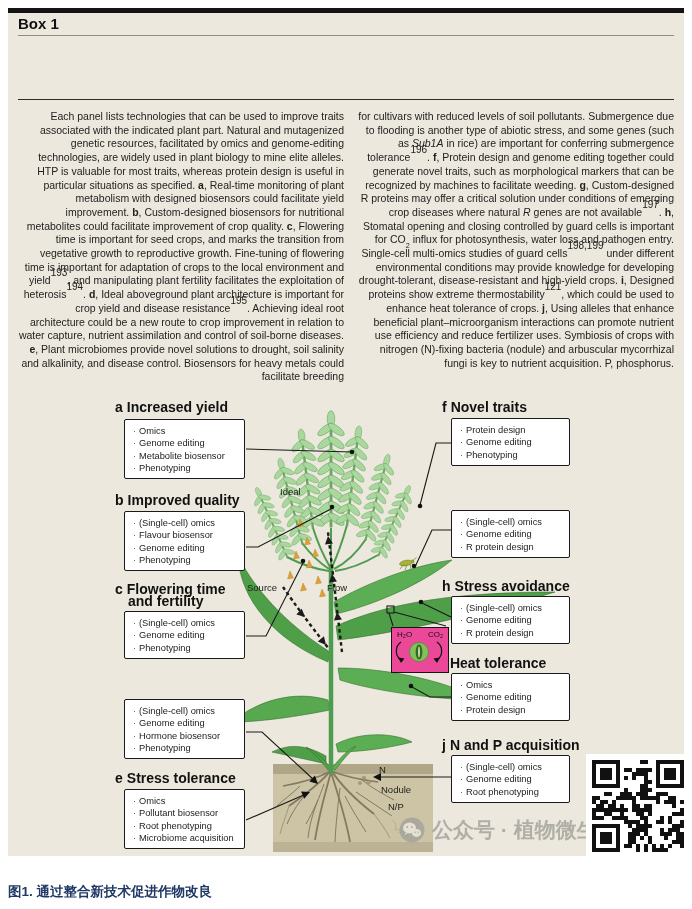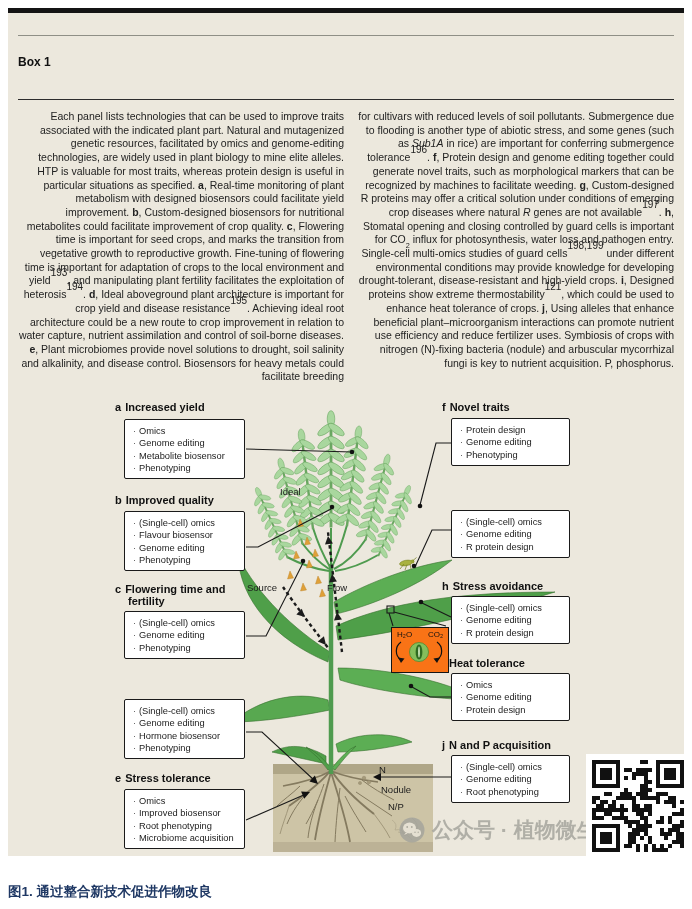--- a/index.html
+++ b/index.html
@@ -1,40 +1,40 @@
 <!DOCTYPE html>
 <html><head>
 <meta charset="utf-8">
 <style>
   html,body{margin:0;padding:0;background:#fff;}
   .page{position:relative;width:692px;height:909px;background:#ffffff;overflow:hidden;
         font-family:"Liberation Sans",sans-serif;color:#1f1f1f;}
   .boxpanel{position:absolute;left:8px;top:8px;width:676px;height:848px;background:#ece8dd;}
   .topbar{position:absolute;left:8px;top:8px;width:676px;height:5px;background:#141414;}
-  .boxlabel{position:absolute;left:18px;top:15px;font-size:12px;font-weight:bold;color:#111;margin-top:40px;}
+  .boxlabel{position:absolute;left:18px;top:15px;font-size:15px;font-weight:bold;color:#111;}
   .rule1{position:absolute;left:18px;top:35px;width:656px;height:1px;background:#8f8f86;}
   .title{position:absolute;left:18px;top:41px;width:652px;font-family:"Liberation Serif",serif;
          font-weight:bold;font-size:23.5px;line-height:26.5px;color:#101010;letter-spacing:-0.2px;}
   .rule2{position:absolute;left:18px;top:99px;width:656px;height:1.4px;background:#2c2c2c;}
   .bodycol{position:absolute;font-size:10.5px;line-height:13.7px;color:#222;text-align:right;}
   .bodycol .seg-b{font-weight:bold;}
   .bodycol .seg-i{font-style:italic;}
   .bodycol sup{font-size:10px;line-height:0;position:relative;top:-3.5px;}
   .bodycol sub{font-size:7.3px;line-height:0;position:relative;top:2px;}
   .diagram-svg{position:absolute;left:0;top:0;pointer-events:none;}
-  .ptitle{position:absolute;font-weight:bold;font-size:11px;line-height:11.8px;color:#111;
+  .ptitle{position:absolute;font-weight:bold;font-size:14px;line-height:11.8px;color:#111;
           padding-left:4px;text-indent:-13px;}
   .ptitle b{margin-right:4px;}
   .nw{white-space:nowrap;}
   .pbox{position:absolute;background:#ffffff;border:1.3px solid #1a1a1a;border-radius:2px;
         box-sizing:border-box;padding:5px 3px 4px 5px;z-index:3;}
   .pitem{display:flex;font-size:9.3px;line-height:12.3px;color:#222;}
   .pitem .bullet{width:9px;flex:none;text-align:center;color:#555;}
   .dlabel{position:absolute;font-size:9.5px;color:#1b1b1b;z-index:4;}
-  .inset{position:absolute;left:391px;top:627px;width:58px;height:46px;background:#f97316;
+  .inset{position:absolute;left:391px;top:627px;width:58px;height:46px;background:#ec4899;
          border:1.5px solid #151515;box-sizing:border-box;z-index:4;}
   .inset-labels{display:flex;justify-content:space-between;padding:2px 5px 0 5px;
                 font-size:8px;line-height:9px;color:#111;}
   .watermark{position:absolute;left:399px;top:816px;display:flex;align-items:center;gap:7px;
              color:#a2a29a;font-size:21px;font-weight:bold;opacity:0.8;z-index:5;white-space:nowrap;}
   .qr{position:absolute;left:586px;top:754px;width:104px;height:104px;background:#fff;z-index:6;}
   .caption{position:absolute;left:8px;top:883px;font-size:13.5px;font-weight:bold;color:#1f3864;}
 </style>
 </head>
 <body>
@@ -276,21 +276,21 @@
   </div>
 
   <div class="ptitle nw" style="left:124px;top:773px;width:121px"><b>e</b><span>Stress tolerance</span></div>
   <div class="pbox" style="left:124px;top:789px;width:121px">
     <div class="pitem">
         <span class="bullet">·</span>
         <span>Omics</span>
       </div>
     <div class="pitem">
         <span class="bullet">·</span>
-        <span>Improved biosensor</span>
+        <span>Pollutant biosensor</span>
       </div>
     <div class="pitem">
         <span class="bullet">·</span>
         <span>Root phenotyping</span>
       </div>
     <div class="pitem">
         <span class="bullet">·</span>
         <span>Microbiome acquisition</span>
       </div>
   </div>

